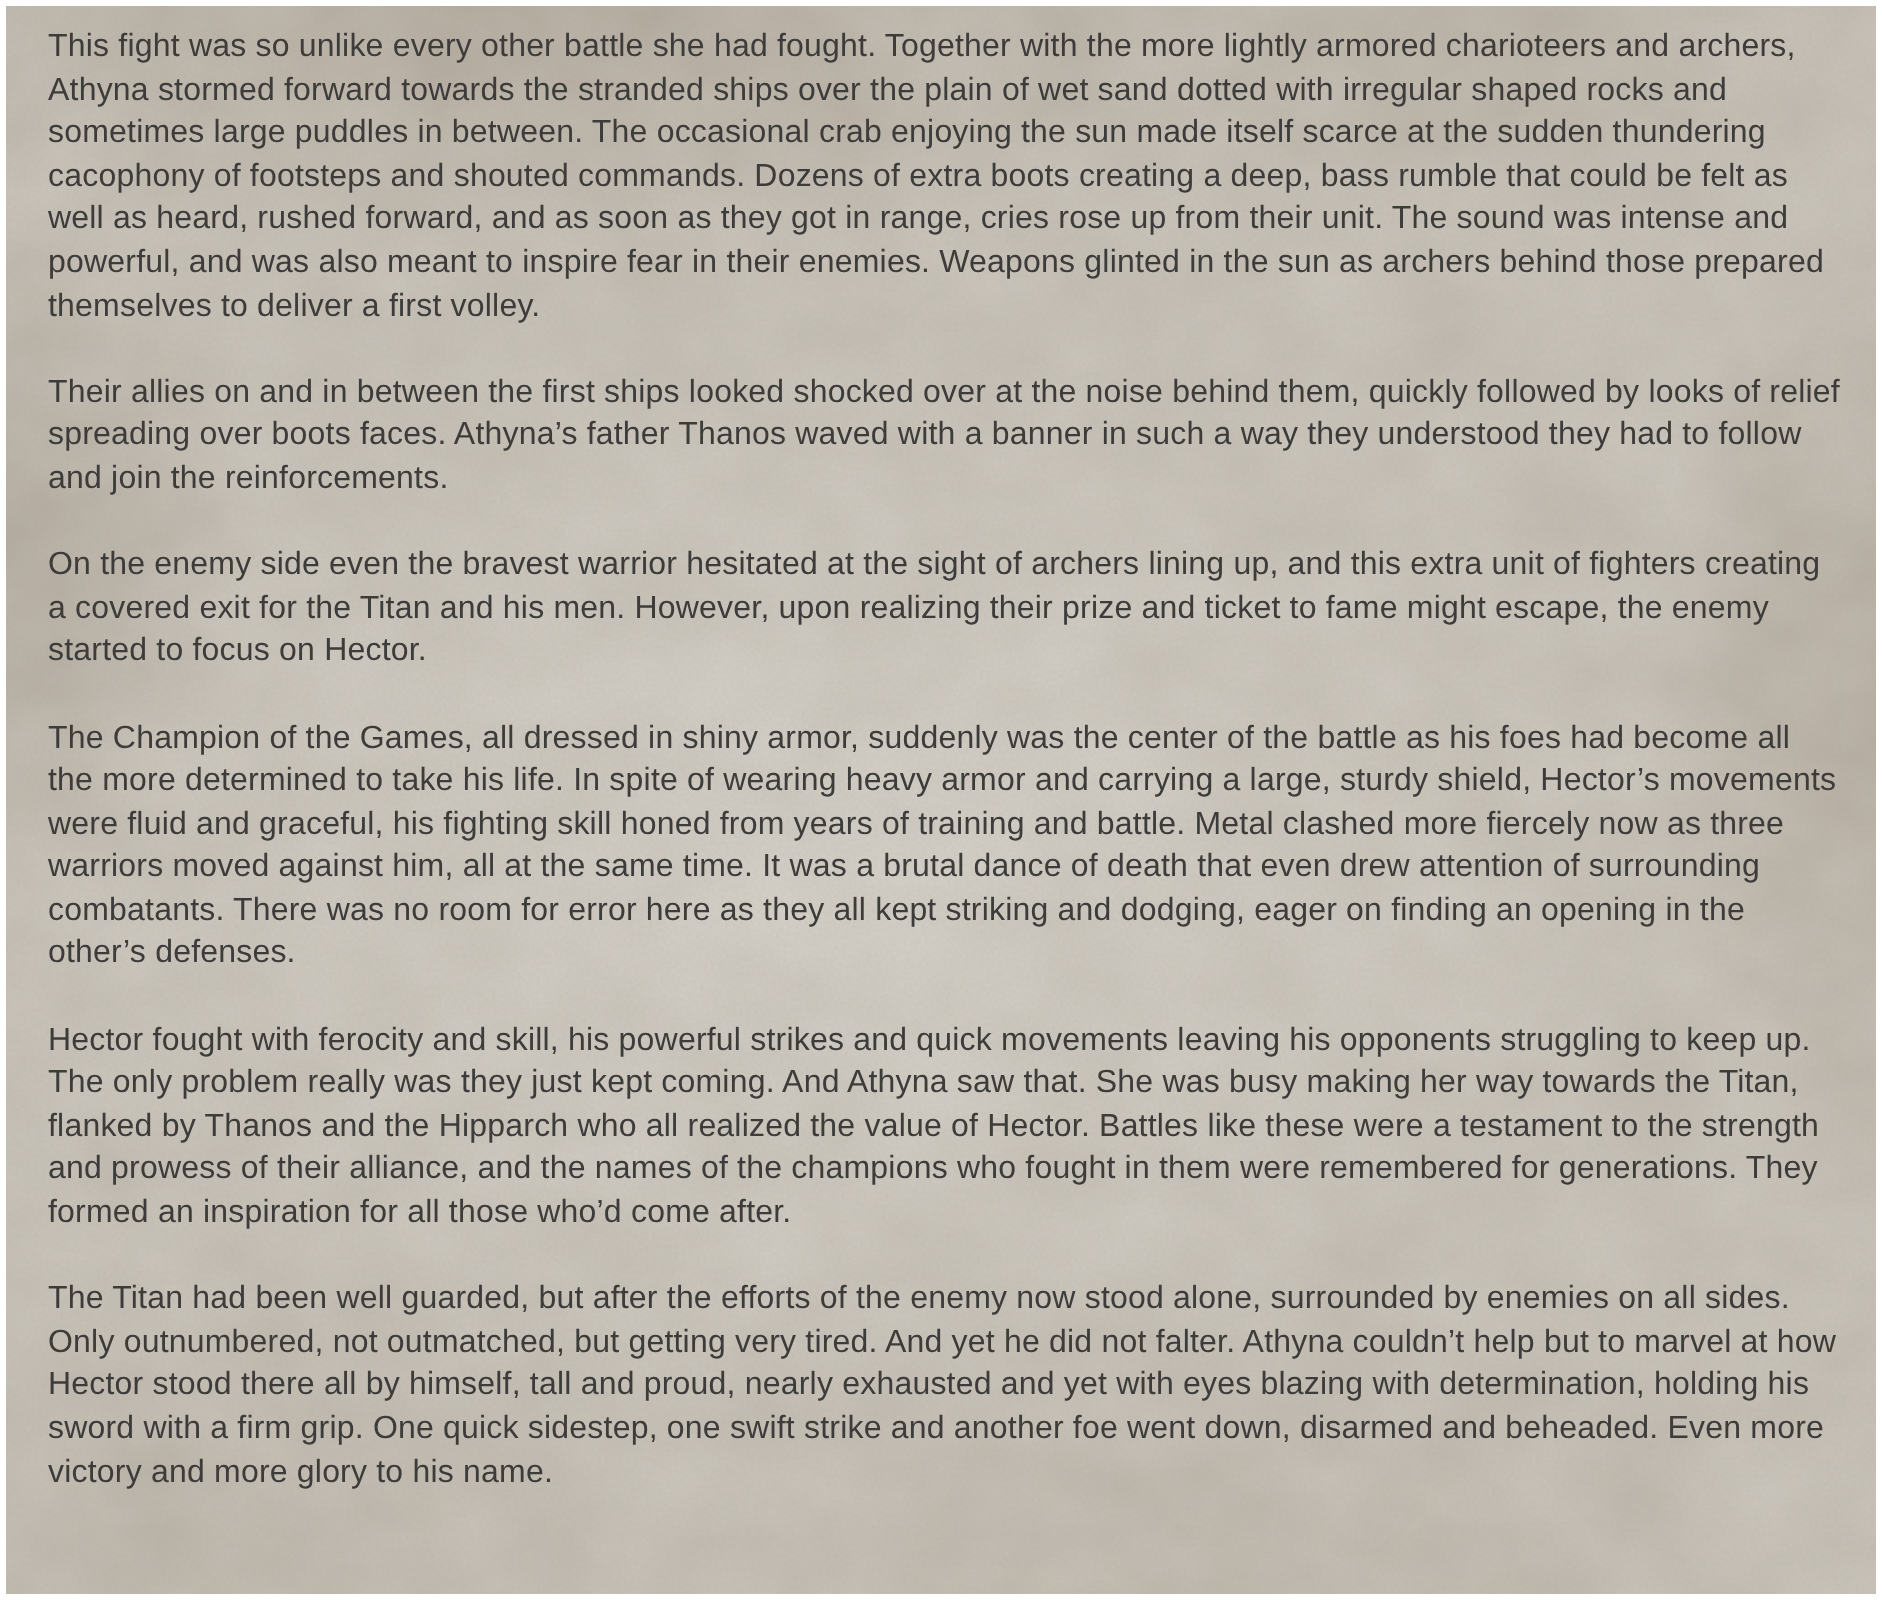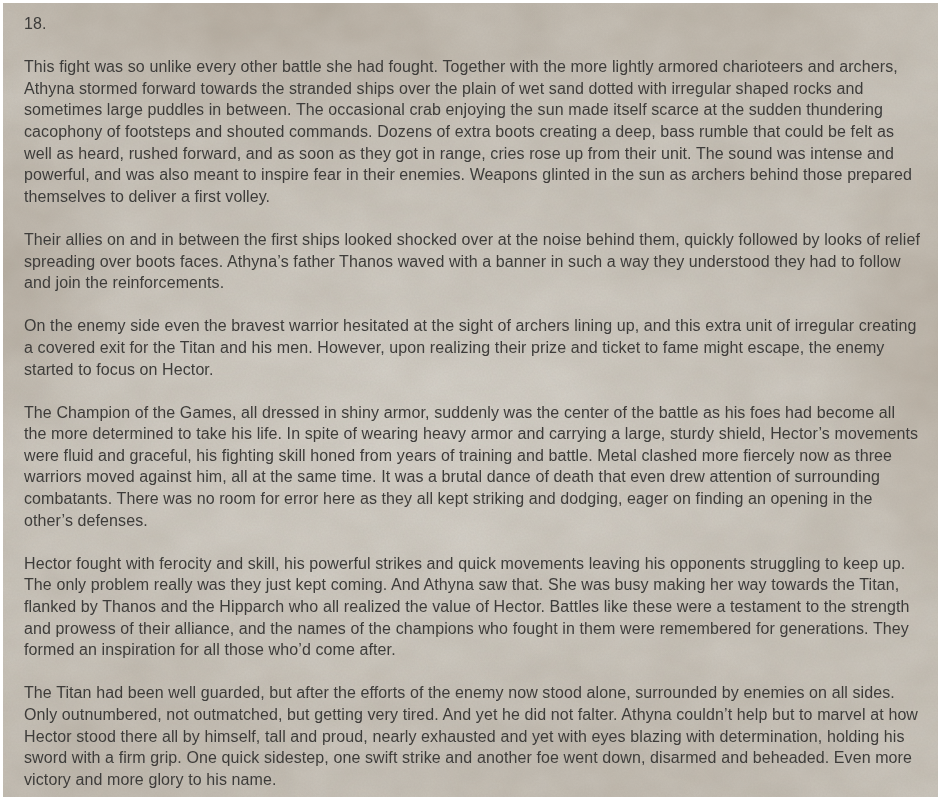--- a/index.html
+++ b/index.html
@@ -67,22 +67,21 @@
         <feTurbulence type="fractalNoise" baseFrequency="0.55" numOctaves="2" seed="3"></feTurbulence>
         <feColorMatrix type="matrix" values="0 0 0 0 0.35  0 0 0 0 0.32  0 0 0 0 0.27  0 0 0 0.16 0"></feColorMatrix>
       </filter>
     </defs>
     <rect width="941" height="800" filter="url(#mottle)"></rect>
     <rect width="941" height="800" filter="url(#mottle-light)"></rect>
     <rect width="941" height="800" filter="url(#grain)"></rect>
   </svg>
 
   <div class="content">
-    <p class="chapter-number">18.</p>
     <p>This fight was so unlike every other battle she had fought. Together with the more lightly armored charioteers and archers, Athyna stormed forward towards the stranded ships over the plain of wet sand dotted with irregular shaped rocks and sometimes large puddles in between. The occasional crab enjoying the sun made itself scarce at the sudden thundering cacophony of footsteps and shouted commands. Dozens of extra boots creating a deep, bass rumble that could be felt as well as heard, rushed forward, and as soon as they got in range, cries rose up from their unit. The sound was intense and powerful, and was also meant to inspire fear in their enemies. Weapons glinted in the sun as archers behind those prepared themselves to deliver a first volley.</p>
     <p>Their allies on and in between the first ships looked shocked over at the noise behind them, quickly followed by looks of relief spreading over boots faces. Athyna’s father Thanos waved with a banner in such a way they understood they had to follow and join the reinforcements.</p>
-    <p>On the enemy side even the bravest warrior hesitated at the sight of archers lining up, and this extra unit of irregular creating a covered exit for the Titan and his men. However, upon realizing their prize and ticket to fame might escape, the enemy started to focus on Hector.</p>
+    <p>On the enemy side even the bravest warrior hesitated at the sight of archers lining up, and this extra unit of fighters creating a covered exit for the Titan and his men. However, upon realizing their prize and ticket to fame might escape, the enemy started to focus on Hector.</p>
     <p>The Champion of the Games, all dressed in shiny armor, suddenly was the center of the battle as his foes had become all the more determined to take his life. In spite of wearing heavy armor and carrying a large, sturdy shield, Hector’s movements were fluid and graceful, his fighting skill honed from years of training and battle. Metal clashed more fiercely now as three warriors moved against him, all at the same time. It was a brutal dance of death that even drew attention of surrounding combatants. There was no room for error here as they all kept striking and dodging, eager on finding an opening in the other’s defenses.</p>
     <p>Hector fought with ferocity and skill, his powerful strikes and quick movements leaving his opponents struggling to keep up. The only problem really was they just kept coming. And Athyna saw that. She was busy making her way towards the Titan, flanked by Thanos and the Hipparch who all realized the value of Hector. Battles like these were a testament to the strength and prowess of their alliance, and the names of the champions who fought in them were remembered for generations. They formed an inspiration for all those who’d come after.</p>
     <p>The Titan had been well guarded, but after the efforts of the enemy now stood alone, surrounded by enemies on all sides. Only outnumbered, not outmatched, but getting very tired. And yet he did not falter. Athyna couldn’t help but to marvel at how Hector stood there all by himself, tall and proud, nearly exhausted and yet with eyes blazing with determination, holding his sword with a firm grip. One quick sidestep, one swift strike and another foe went down, disarmed and beheaded. Even more victory and more glory to his name.</p>
   </div>
 
 </div>
 
 </body></html>

